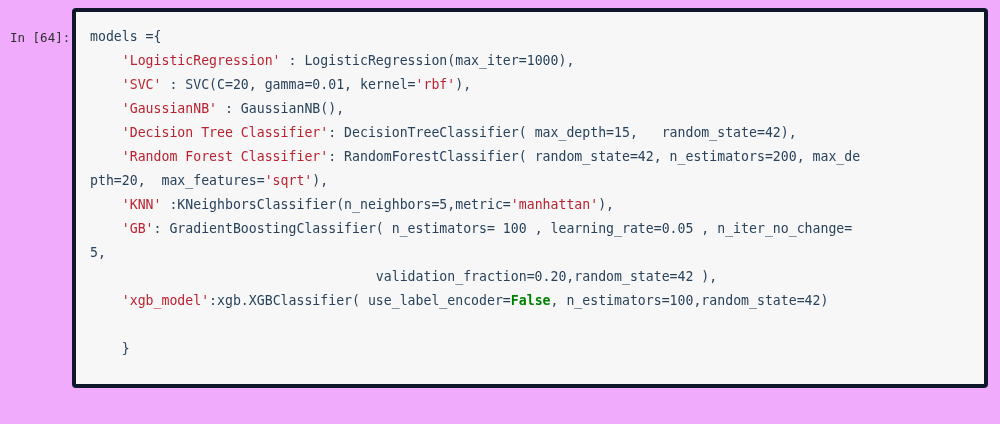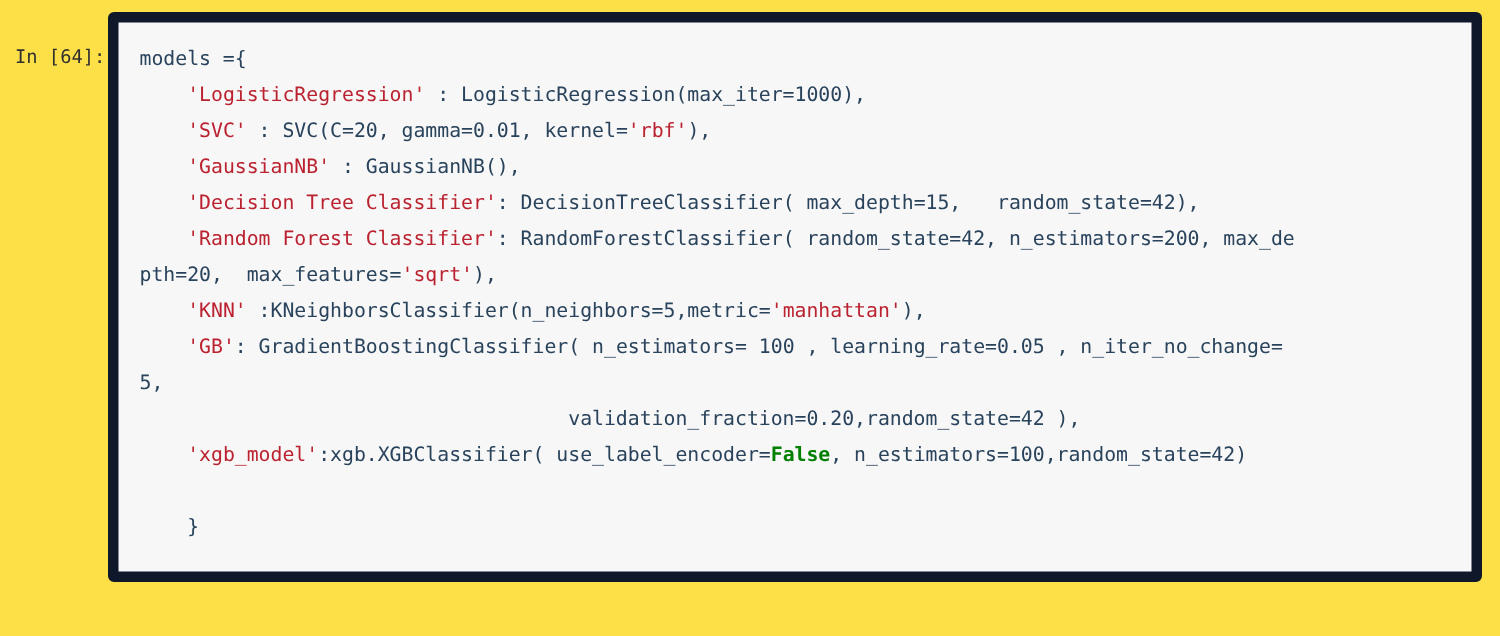--- a/index.html
+++ b/index.html
@@ -12,21 +12,21 @@
     height: 424px;
     background: #ffffff;
     font-family: "Liberation Sans", sans-serif;
     overflow: hidden;
   }
 
   .notebook {
     position: relative;
     width: 1000px;
     height: 424px;
-    background: #fde047;
+    background: #f0abfc;
     box-sizing: border-box;
   }
 
   .cell-row {
     display: flex;
     flex-direction: row;
     align-items: flex-start;
     padding-top: 8px;
   }
 
@@ -42,21 +42,21 @@
     color: #303030;
     user-select: none;
     white-space: nowrap;
   }
 
   .input-area {
     position: relative;
     width: 916px;
     box-sizing: border-box;
     background: #f7f7f7;
-    border: 7px solid #0f172a;
+    border: 4px solid #0f172a;
     border-radius: 4px;
     padding: 13px 14px 13px 14px;
     min-height: 380px;
   }
 
   pre.code {
     margin: 0;
     padding: 0;
     font-family: "DejaVu Sans Mono", "Liberation Mono", monospace;
     font-size: 13.2px;

